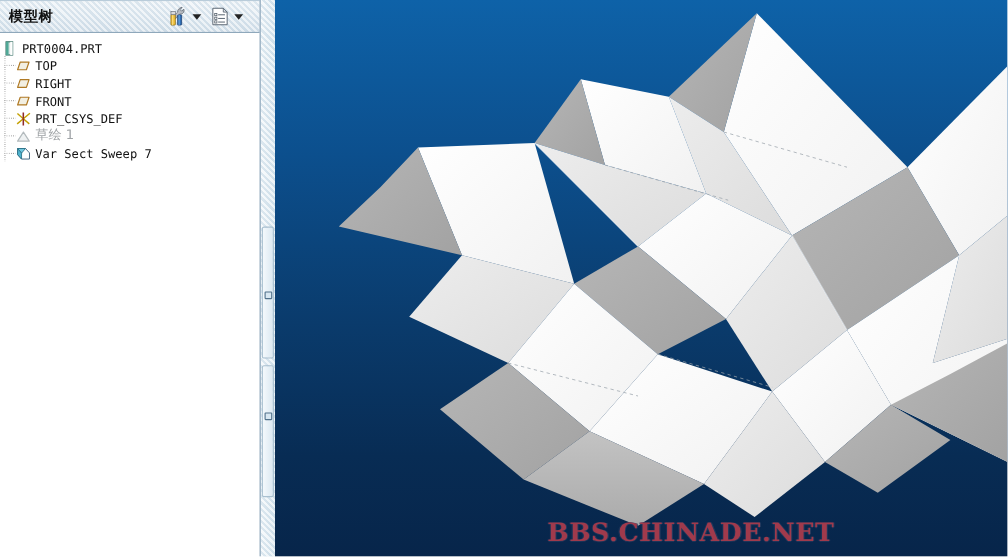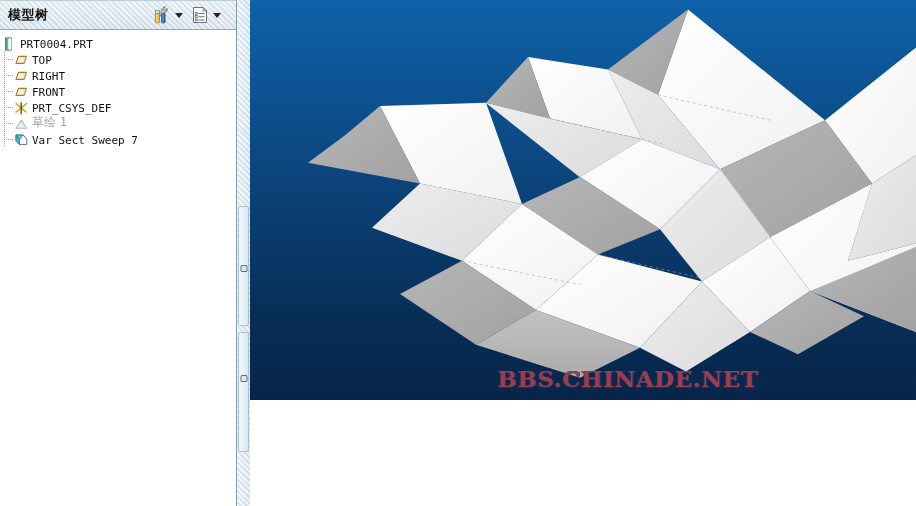--- a/index.html
+++ b/index.html
@@ -181,21 +181,21 @@
   }
   #split-handle-top { top: 206px; height: 120px; }
   #split-handle-top .dot { top: 58px; }
   #split-handle-bottom { top: 332px; height: 120px; }
   #split-handle-bottom .dot { top: 42px; }
 
   
   #viewport {
     position: relative;
     flex: 1 1 auto;
-    height: 400px;
+    height: 506px;
     background: linear-gradient(to bottom, #0e62a8 0%, #0c4f8d 28%, #0a3b6c 58%, #082c54 82%, #07254a 100%);
     overflow: hidden;
   }
   #model-svg {
     position: absolute;
     left: 0;
     top: 0;
     width: 100%;
     height: 100%;
     display: block;

